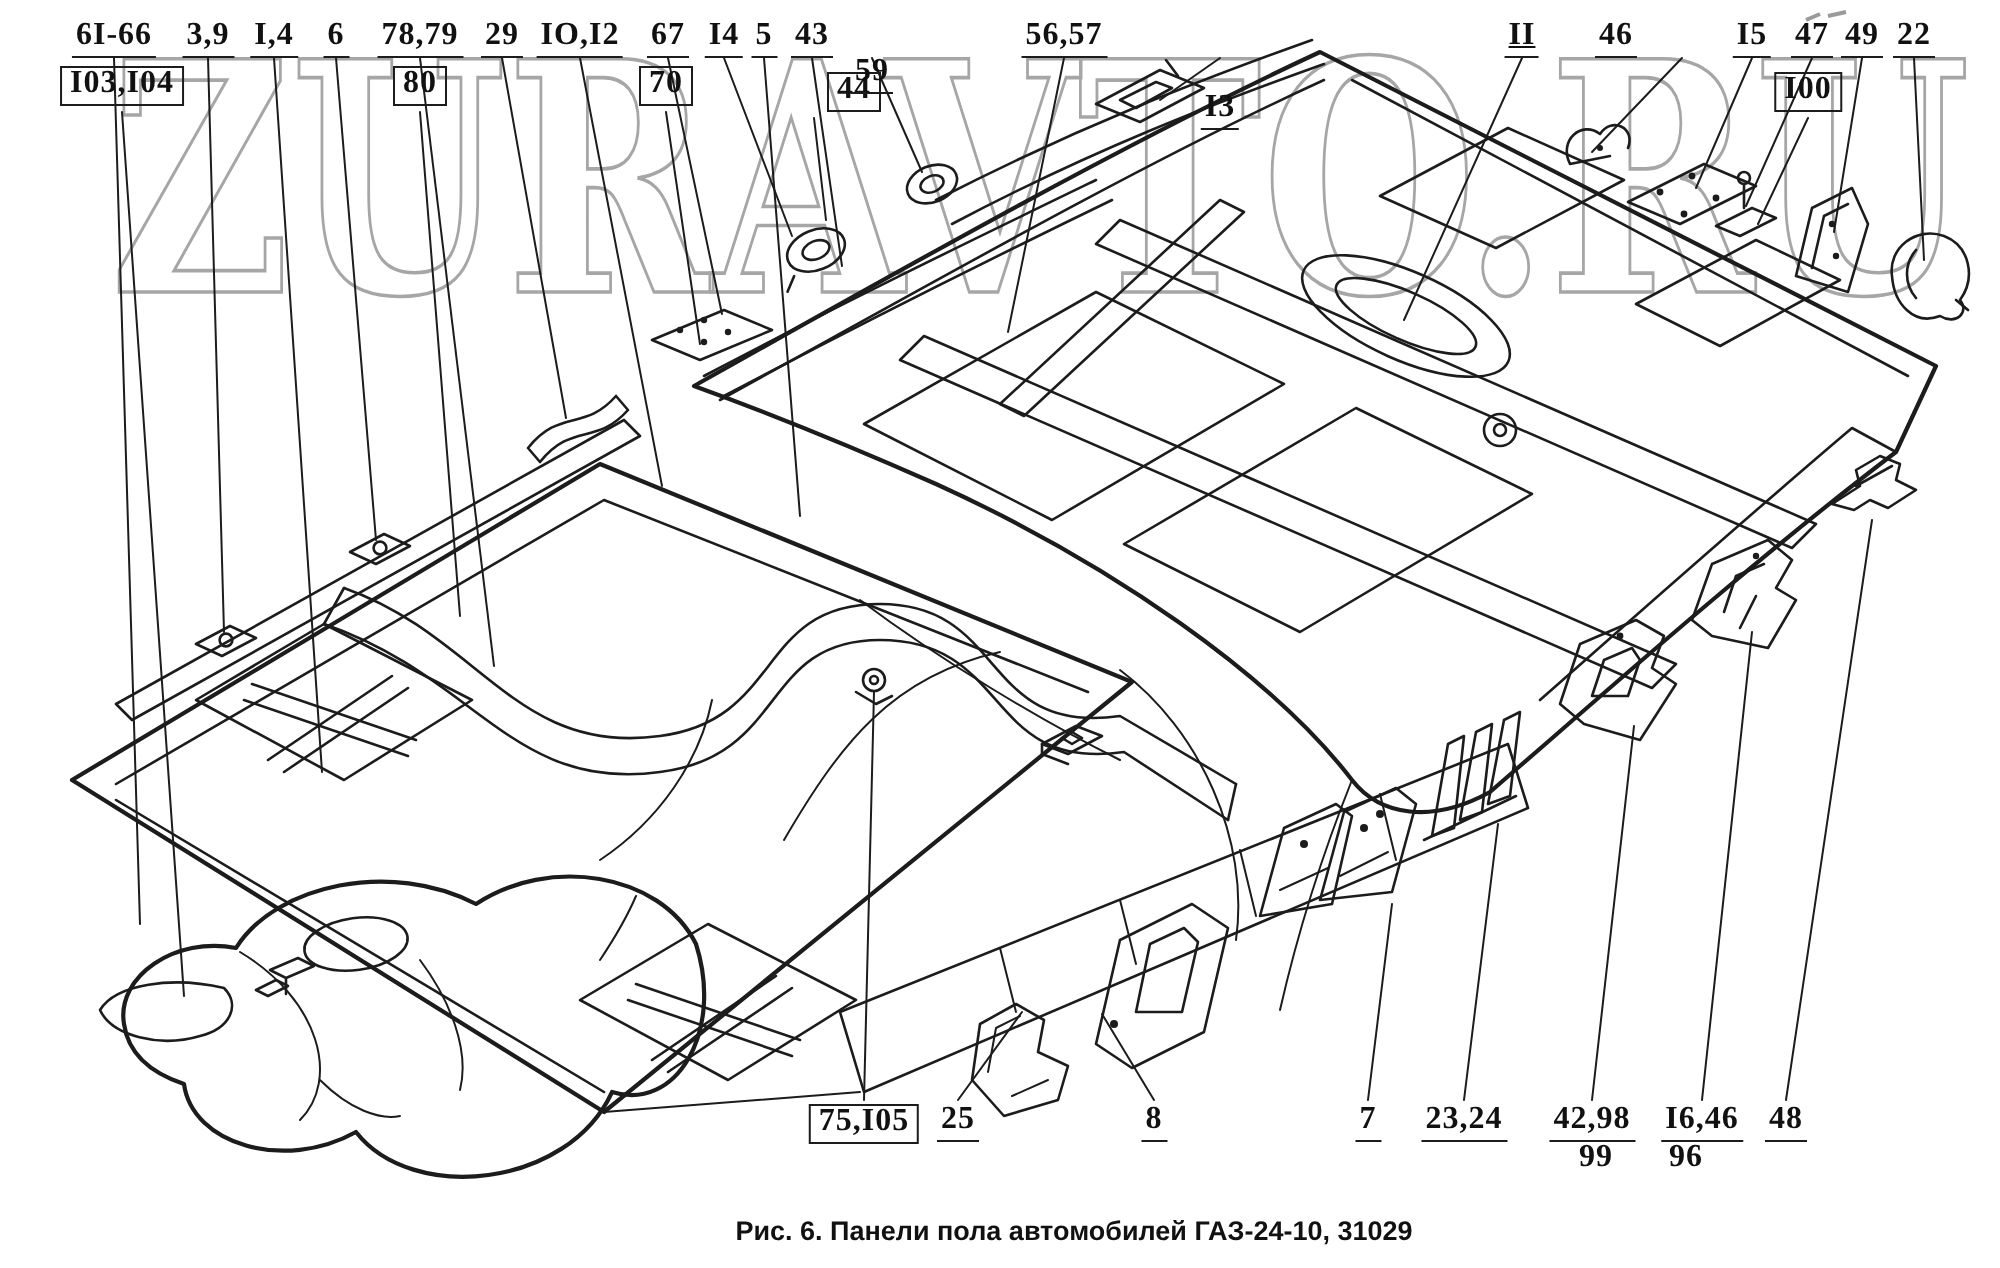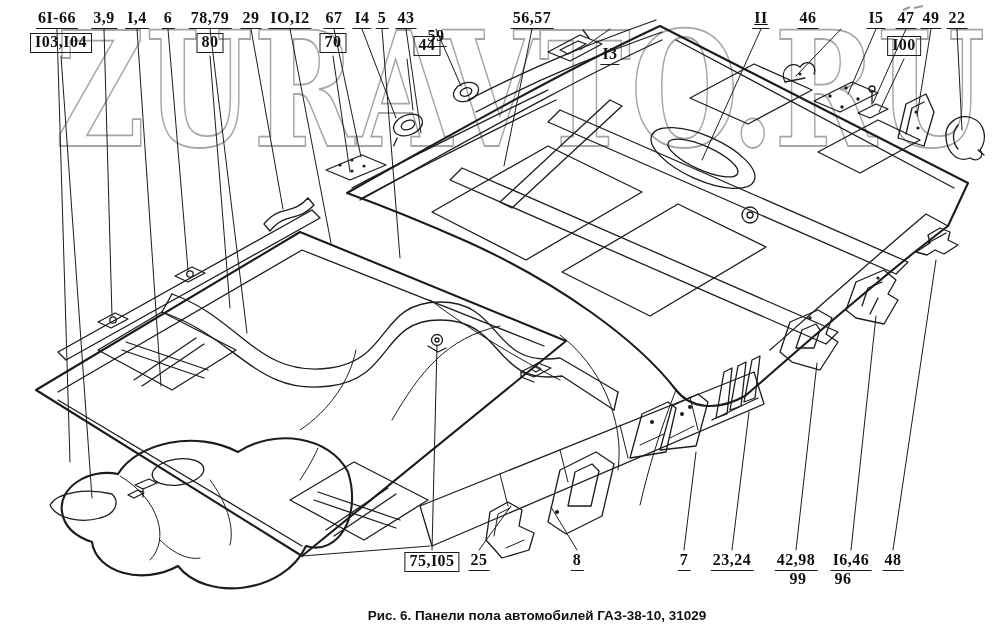--- a/index.html
+++ b/index.html
@@ -274,14 +274,14 @@
       <div class="plabel underline" style="left: 577px; top: 552px;">8</div>
       <div class="plabel underline" style="left: 684px; top: 552px;">7</div>
       <div class="plabel underline" style="left: 732px; top: 552px;">23,24</div>
       <div class="plabel underline" style="left: 796px; top: 552px;">42,98</div>
       <div class="plabel plain" style="left: 798px; top: 571px;">99</div>
       <div class="plabel underline" style="left: 851px; top: 552px;">I6,46</div>
       <div class="plabel plain" style="left: 843px; top: 571px;">96</div>
       <div class="plabel underline" style="left: 893px; top: 552px;">48</div>
     </div>
 
-  <div id="caption">Рис. 6. Панели пола автомобилей ГАЗ-38-10, 31029</div>
+  <div id="caption">Рис. 6. Панели пола автомобилей ГАЗ-24-10, 31029</div>
 </div>
 
 </body></html>

